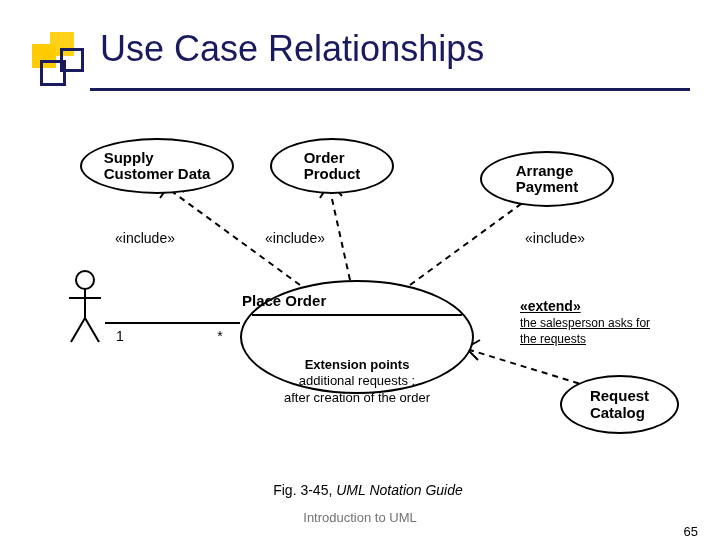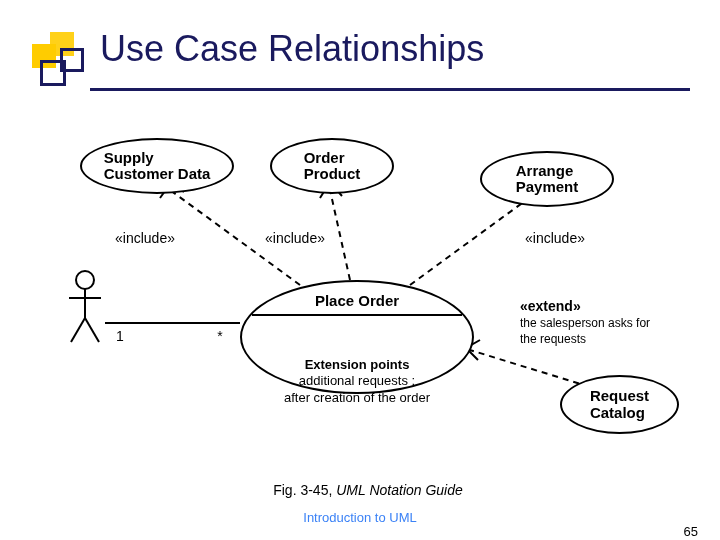--- a/index.html
+++ b/index.html
@@ -81,21 +81,21 @@
     height: 110px;
     border: 2px solid #000;
     border-radius: 50%;
     background: #fff;
   }
   .place-order .po-title {
     position: absolute;
     top: 10px;
     left: 0;
     right: 0;
-    text-align: center;
+    text-align: left;
     font-weight: bold;
     font-size: 15px;
   }
   .place-order .po-line {
     position: absolute;
     top: 32px;
     left: 10px;
     right: 10px;
     height: 0;
     border-top: 2px solid #000;
@@ -134,21 +134,21 @@
     font-style: normal;
   }
   .footer {
     position: absolute;
     left: 0;
     right: 0;
     top: 510px;
     text-align: center;
     font-size: 13px;
     font-family: Verdana, Arial, sans-serif;
-    color: #3b82f6;
+    color: #737373;
   }
   .pagenum {
     position: absolute;
     right: 22px;
     top: 524px;
     font-size: 13px;
     font-family: Verdana, Arial, sans-serif;
   }
   svg.arrows {
     position: absolute;
@@ -226,21 +226,21 @@
         <circle cx="20" cy="10" r="9" fill="none" stroke="#000" stroke-width="2"></circle>
         <line x1="20" y1="19" x2="20" y2="48" stroke="#000" stroke-width="2"></line>
         <line x1="4" y1="28" x2="36" y2="28" stroke="#000" stroke-width="2"></line>
         <line x1="20" y1="48" x2="6" y2="72" stroke="#000" stroke-width="2"></line>
         <line x1="20" y1="48" x2="34" y2="72" stroke="#000" stroke-width="2"></line>
       </svg>
     </div>
     <div class="label" style="left:70px; top:208px; width:20px;">1</div>
     <div class="label" style="left:170px; top:208px; width:20px;">*</div>
 
-    <div class="label" style="left:480px; top:178px; width:160px; text-align:left;">
+    <div class="label" style="left:480px; top:178px; width:160px; text-align:left;text-decoration:underline;">
       <span style="font-weight:bold;">«extend»</span><br>
       <span class="small">the salesperson asks for</span><br>
       <span class="small">the requests</span>
     </div>
 
     <div class="ellipse" style="left:520px; top:255px; width:115px; height:55px;">
       <span style="white-space:pre-line;">Request
 Catalog</span>
     </div>
 

